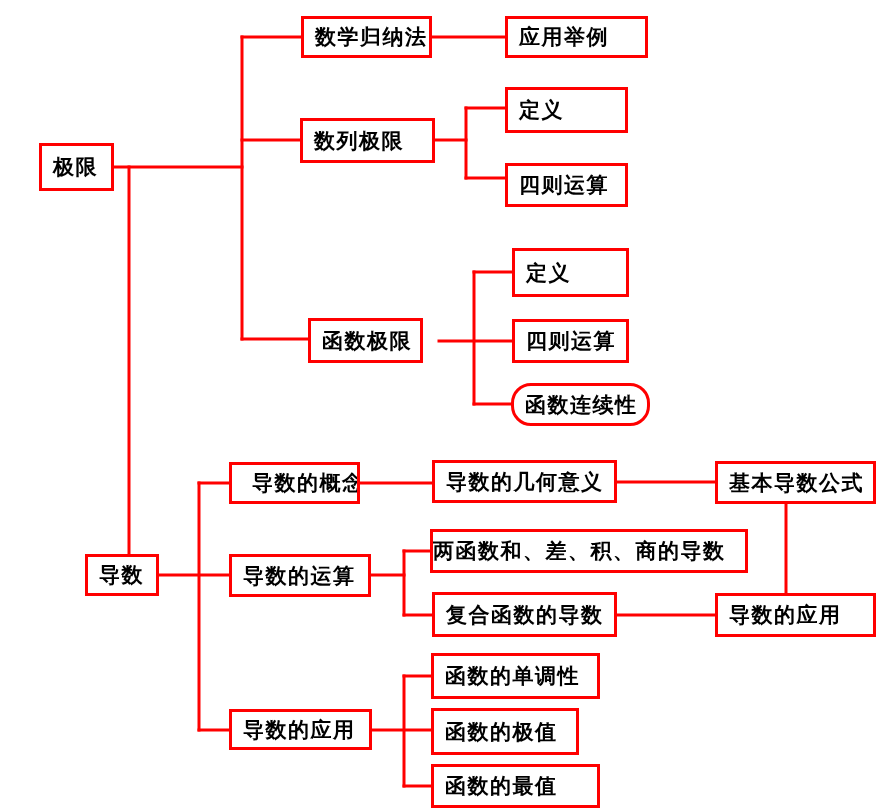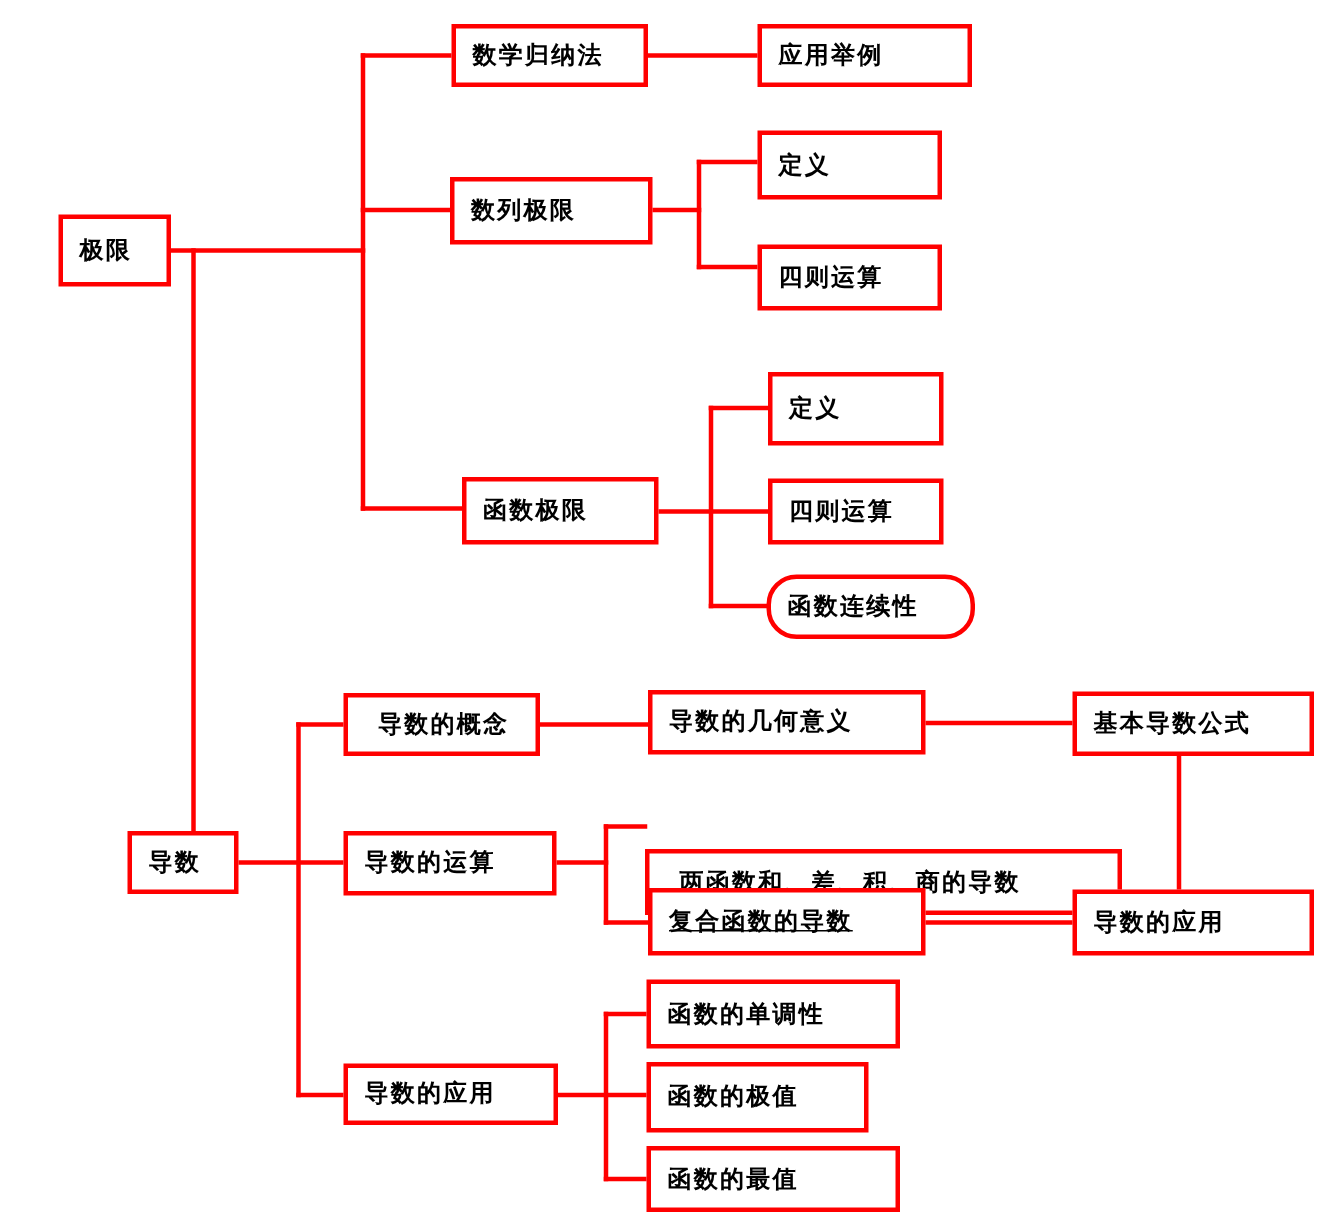--- a/index.html
+++ b/index.html
@@ -31,21 +31,21 @@
     stroke-linecap: square;
   }
   .node {
     position: absolute;
     border: 3px solid var(--line-color);
     background: var(--background-color);
     color: var(--text-color);
     display: flex;
     align-items: center;
     padding-left: 11px;
-    font-size: 16px;
+    font-size: 21px;
     font-weight: bold;
     letter-spacing: 1.5px;
     white-space: nowrap;
     overflow: hidden;
   }
 </style>
 </head>
 <body>
 
 <div class="canvas">
@@ -89,41 +89,41 @@
   <div class="node" style="left:301px; top:16px; width:131px; height:42px;">数学归纳法</div>
 
   <div class="node" style="left:505px; top:16px; width:143px; height:42px;">应用举例</div>
 
   <div class="node" style="left:300px; top:118px; width:135px; height:45px;">数列极限</div>
 
   <div class="node" style="left:505px; top:87px; width:123px; height:46px;">定义</div>
 
   <div class="node" style="left:505px; top:163px; width:123px; height:44px;">四则运算</div>
 
-  <div class="node" style="left:308px; top:318px; width:131px; height:45px;">函数极限</div>
+  <div class="node" style="left:308px; top:318px; width:115px; height:45px;">函数极限</div>
 
   <div class="node" style="left:512px; top:248px; width:117px; height:49px;">定义</div>
 
   <div class="node" style="left:512px; top:319px; width:117px; height:44px;">四则运算</div>
 
   <div class="node" style="left:511px; top:383px; width:139px; height:43px;border-radius:20px;">函数连续性</div>
 
   <div class="node" style="left:85px; top:554px; width:74px; height:42px;">导数</div>
 
   <div class="node" style="left:229px; top:462px; width:131px; height:42px;padding-left:20px;">导数的概念</div>
 
   <div class="node" style="left:432px; top:460px; width:185px; height:43px;">导数的几何意义</div>
 
   <div class="node" style="left:715px; top:461px; width:161px; height:43px;">基本导数公式</div>
 
   <div class="node" style="left:229px; top:554px; width:142px; height:43px;">导数的运算</div>
 
-  <div class="node" style="left:430px; top:529px; width:318px; height:44px; padding-left:20px;margin-top:37px;">两函数和、差、积、商的导数</div>
+  <div class="node" style="left:430px; top:529px; width:318px; height:44px; padding-left:0;">两函数和、差、积、商的导数</div>
 
-  <div class="node" style="left:432px; top:592px; width:185px; height:45px;text-decoration:underline;">复合函数的导数</div>
+  <div class="node" style="left:432px; top:592px; width:185px; height:45px;">复合函数的导数</div>
 
   <div class="node" style="left:715px; top:593px; width:161px; height:44px;">导数的应用</div>
 
   <div class="node" style="left:229px; top:709px; width:143px; height:41px;">导数的应用</div>
 
   <div class="node" style="left:431px; top:653px; width:169px; height:46px;">函数的单调性</div>
 
   <div class="node" style="left:431px; top:708px; width:148px; height:47px;">函数的极值</div>
 
   <div class="node" style="left:431px; top:764px; width:169px; height:44px;">函数的最值</div>

